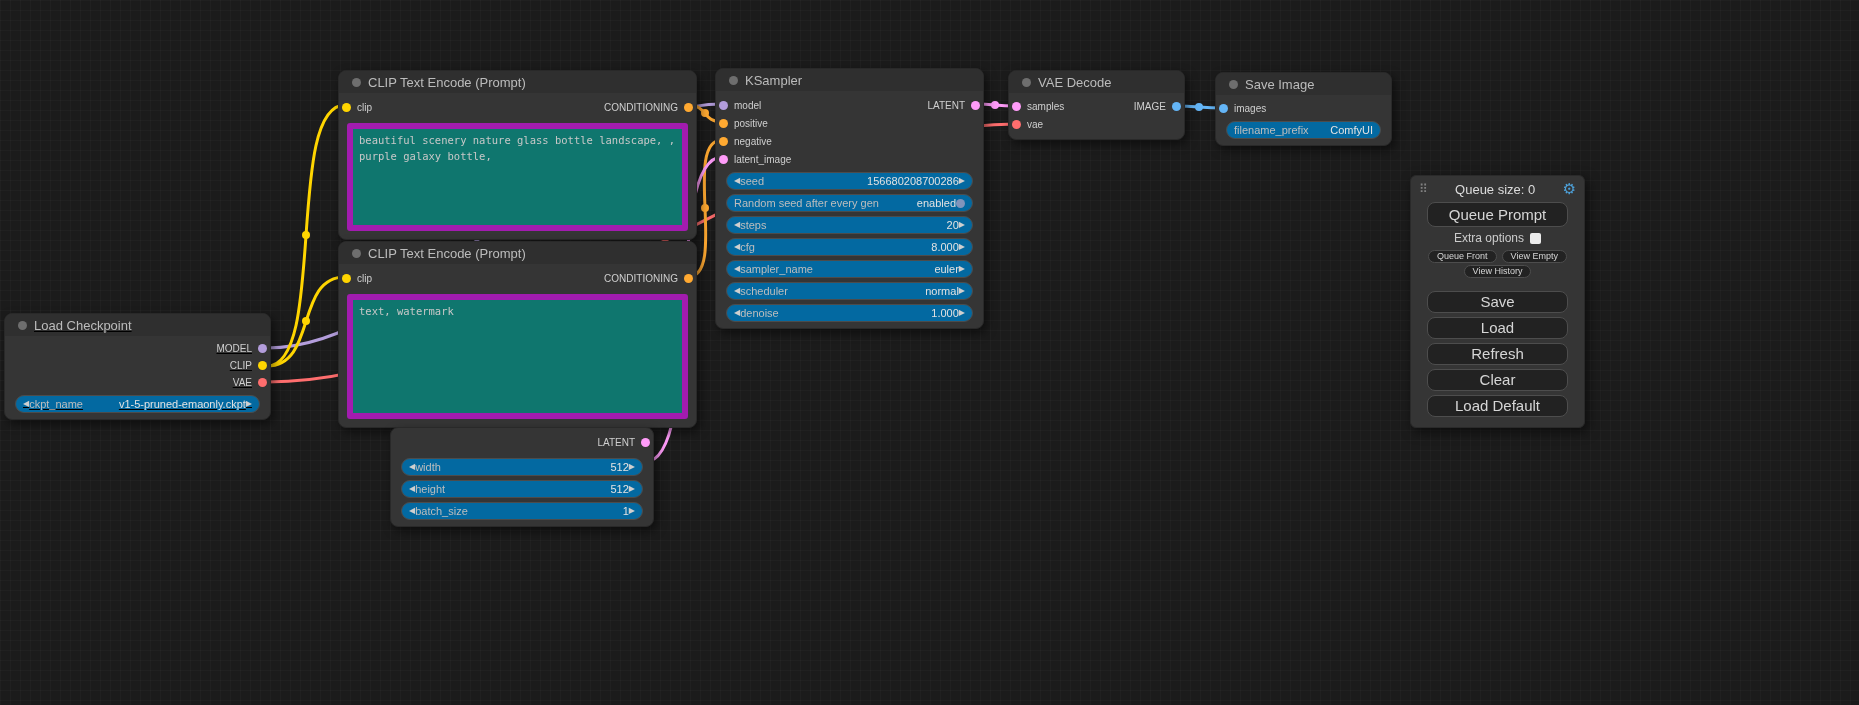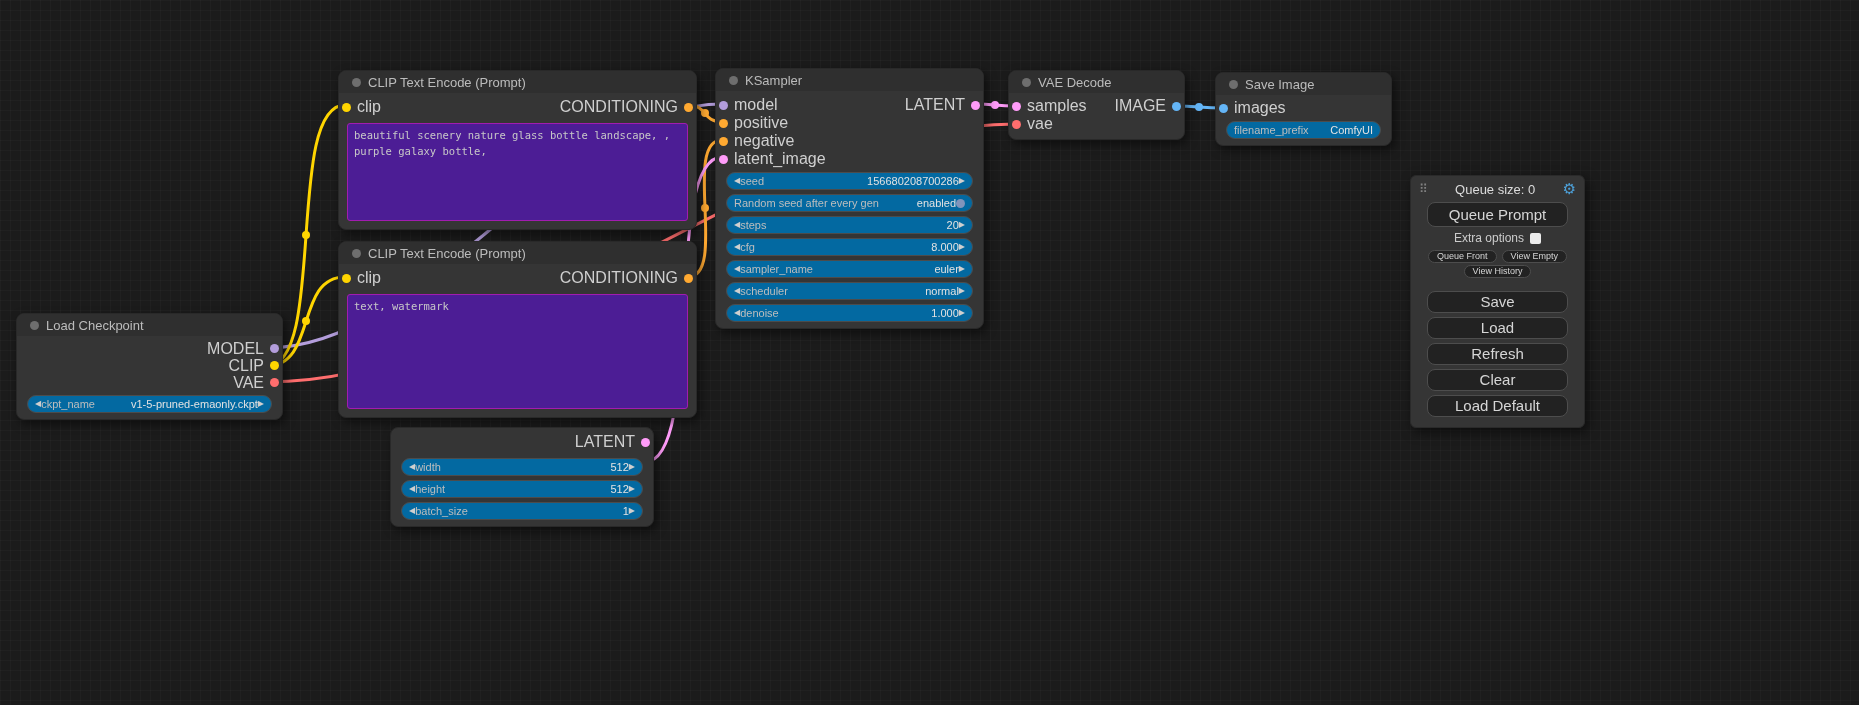--- a/index.html
+++ b/index.html
@@ -26,34 +26,34 @@
   .title-dot { width:9px; height:9px; border-radius:50%; background:#6e6e6e; flex:0 0 auto; }
   .title-text { color:#bcbcbc; font-size:13px; white-space:nowrap; }
   .node-body { padding:2px 0 6px; }
 
   .srow { display:flex; align-items:center; height:18px; }
   .srow.h17 { height:17px; }
   .srow.h24 { height:24px; }
   .sin  { display:flex; align-items:center; gap:6px; padding-left:3px; }
   .sout { display:flex; align-items:center; gap:6px; padding-right:3px; margin-left:auto; }
   .slot-dot { width:9px; height:9px; border-radius:50%; flex:0 0 auto; }
-  .slot-label { color:#cfcfcf; font-size:16px; white-space:nowrap; }
+  .slot-label { color:#cfcfcf; font-size:10px; white-space:nowrap; }
 
   .widget {
     height:16px; background:#0369a1; border:1px solid #4c4c4c; border-radius:9px;
     display:flex; align-items:center; margin:4px 10px 0; padding:0 7px; gap:0;
     font-size:11px; color:#c0c0c0; white-space:nowrap;
   }
   .warrow { color:#cfcfcf; font-size:8px; line-height:1; }
   .wlabel { color:#bdbdbd; }
   .wvalue { margin-left:auto; color:#e2e2e2; }
   .toggle-dot { width:9px; height:9px; border-radius:50%; background:#8194bb; flex:0 0 auto; }
 
   .prompt-text {
-    margin:4px 8px 2px; background:#4c1d95; border:1px solid #a21caf; border-radius:3px;
+    margin:4px 8px 2px; background:#0f766e; border:6px solid #a21caf; border-radius:3px;
     color:#c8c8c8; font-family:"DejaVu Sans Mono", monospace; font-size:10.5px;
     line-height:1.5; padding:4px 6px; white-space:pre-wrap; overflow:hidden;
   }
 
   .qp {
     position:absolute; z-index:3; background:#353535; border-radius:6px;
     box-shadow:3px 4px 12px rgba(0,0,0,0.55); padding:3px 8px 10px; border:1px solid #2a2a2a;
   }
   .qp-header { display:flex; align-items:center; height:20px; margin-bottom:2px; }
   .qp-handle { color:#818181; font-size:12px; cursor:move; }
@@ -98,21 +98,21 @@
     <path d="M 645 462 C 705 462, 662 157, 722 157" style="stroke: rgb(255, 156, 249);"></path>
     <circle cx="683" cy="309" r="4" style="fill: rgb(255, 156, 249);"></circle>
 
     <path d="M 975 104 C 995 104, 995 106, 1015 106" style="stroke: rgb(255, 156, 249);"></path>
     <circle cx="995" cy="105" r="4" style="fill: rgb(255, 156, 249);"></circle>
 
     <path d="M 1176 106 C 1196 106, 1202 108, 1222 108" style="stroke: rgb(100, 181, 246);"></path>
     <circle cx="1199" cy="107" r="4" style="fill: rgb(100, 181, 246);"></circle>
   </svg>
 
-  <div class="node" style="left:16px;top:313px;width:265px;">
+  <div class="node" style="left:4px;top:313px;width:265px;text-decoration:underline;">
     <div class="node-title">
       <span class="title-dot"></span>
       <span class="title-text">Load Checkpoint</span>
     </div>
     <div class="node-body" style="padding-top:4px;">
       <div class="srow h17">
           <span class="sout">
             <span class="slot-label">MODEL</span>
             <span class="slot-dot" style="background: rgb(179, 157, 219);"></span>
           </span>

